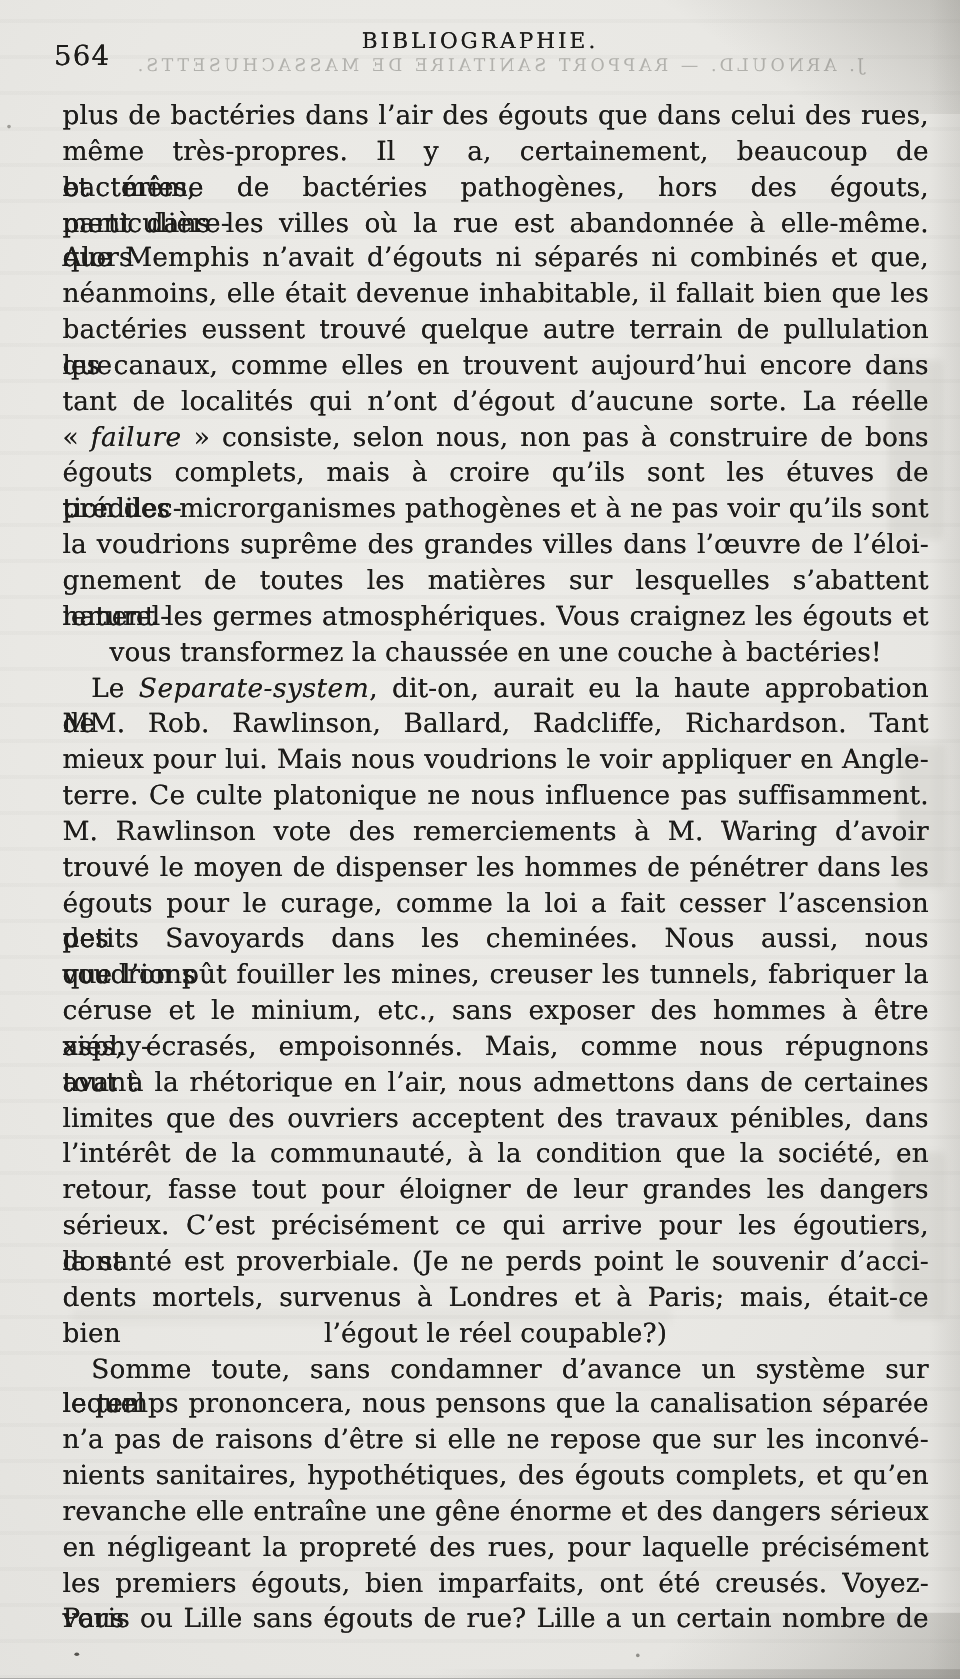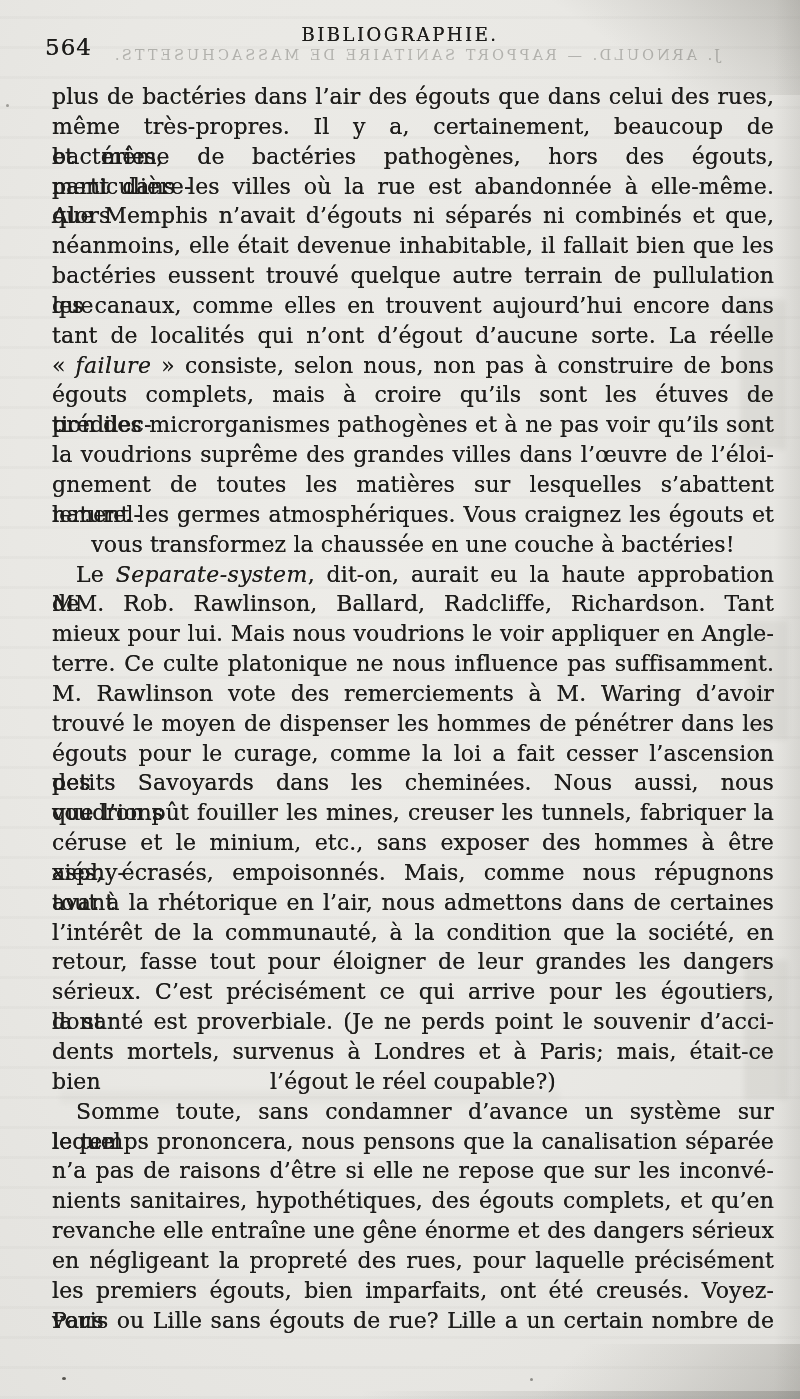--- a/index.html
+++ b/index.html
@@ -145,20 +145,21 @@
       <div class="line just">mieux pour lui. Mais nous voudrions le voir appliquer en Angle-</div>
       <div class="line just">terre. Ce culte platonique ne nous influence pas suffisamment.</div>
       <div class="line just">M. Rawlinson vote des remerciements à M. Waring d’avoir</div>
       <div class="line just">trouvé le moyen de dispenser les hommes de pénétrer dans les</div>
       <div class="line just">égouts pour le curage, comme la loi a fait cesser l’ascension des</div>
       <div class="line just">petits Savoyards dans les cheminées. Nous aussi, nous voudrions</div>
       <div class="line just">que l’on pût fouiller les mines, creuser les tunnels, fabriquer la</div>
       <div class="line just">céruse et le minium, etc., sans exposer des hommes à être asphy-</div>
       <div class="line just">xiés, écrasés, empoisonnés. Mais, comme nous répugnons avant</div>
       <div class="line just">tout à la rhétorique en l’air, nous admettons dans de certaines</div>
+      <div class="line just">limites que des ouvriers acceptent des travaux pénibles, dans</div>
       <div class="line just">l’intérêt de la communauté, à la condition que la société, en</div>
       <div class="line just">retour, fasse tout pour éloigner de leur grandes les dangers</div>
       <div class="line just">sérieux. C’est précisément ce qui arrive pour les égoutiers, dont</div>
       <div class="line just">la santé est proverbiale. (Je ne perds point le souvenir d’acci-</div>
       <div class="line just">dents mortels, survenus à Londres et à Paris; mais, était-ce bien</div>
       <div class="line">l’égout le réel coupable?)</div>
       <div class="line just indent">Somme toute, sans condamner d’avance un système sur lequel</div>
       <div class="line just">le temps prononcera, nous pensons que la canalisation séparée</div>
       <div class="line just">n’a pas de raisons d’être si elle ne repose que sur les inconvé-</div>
       <div class="line just">nients sanitaires, hypothétiques, des égouts complets, et qu’en</div>

